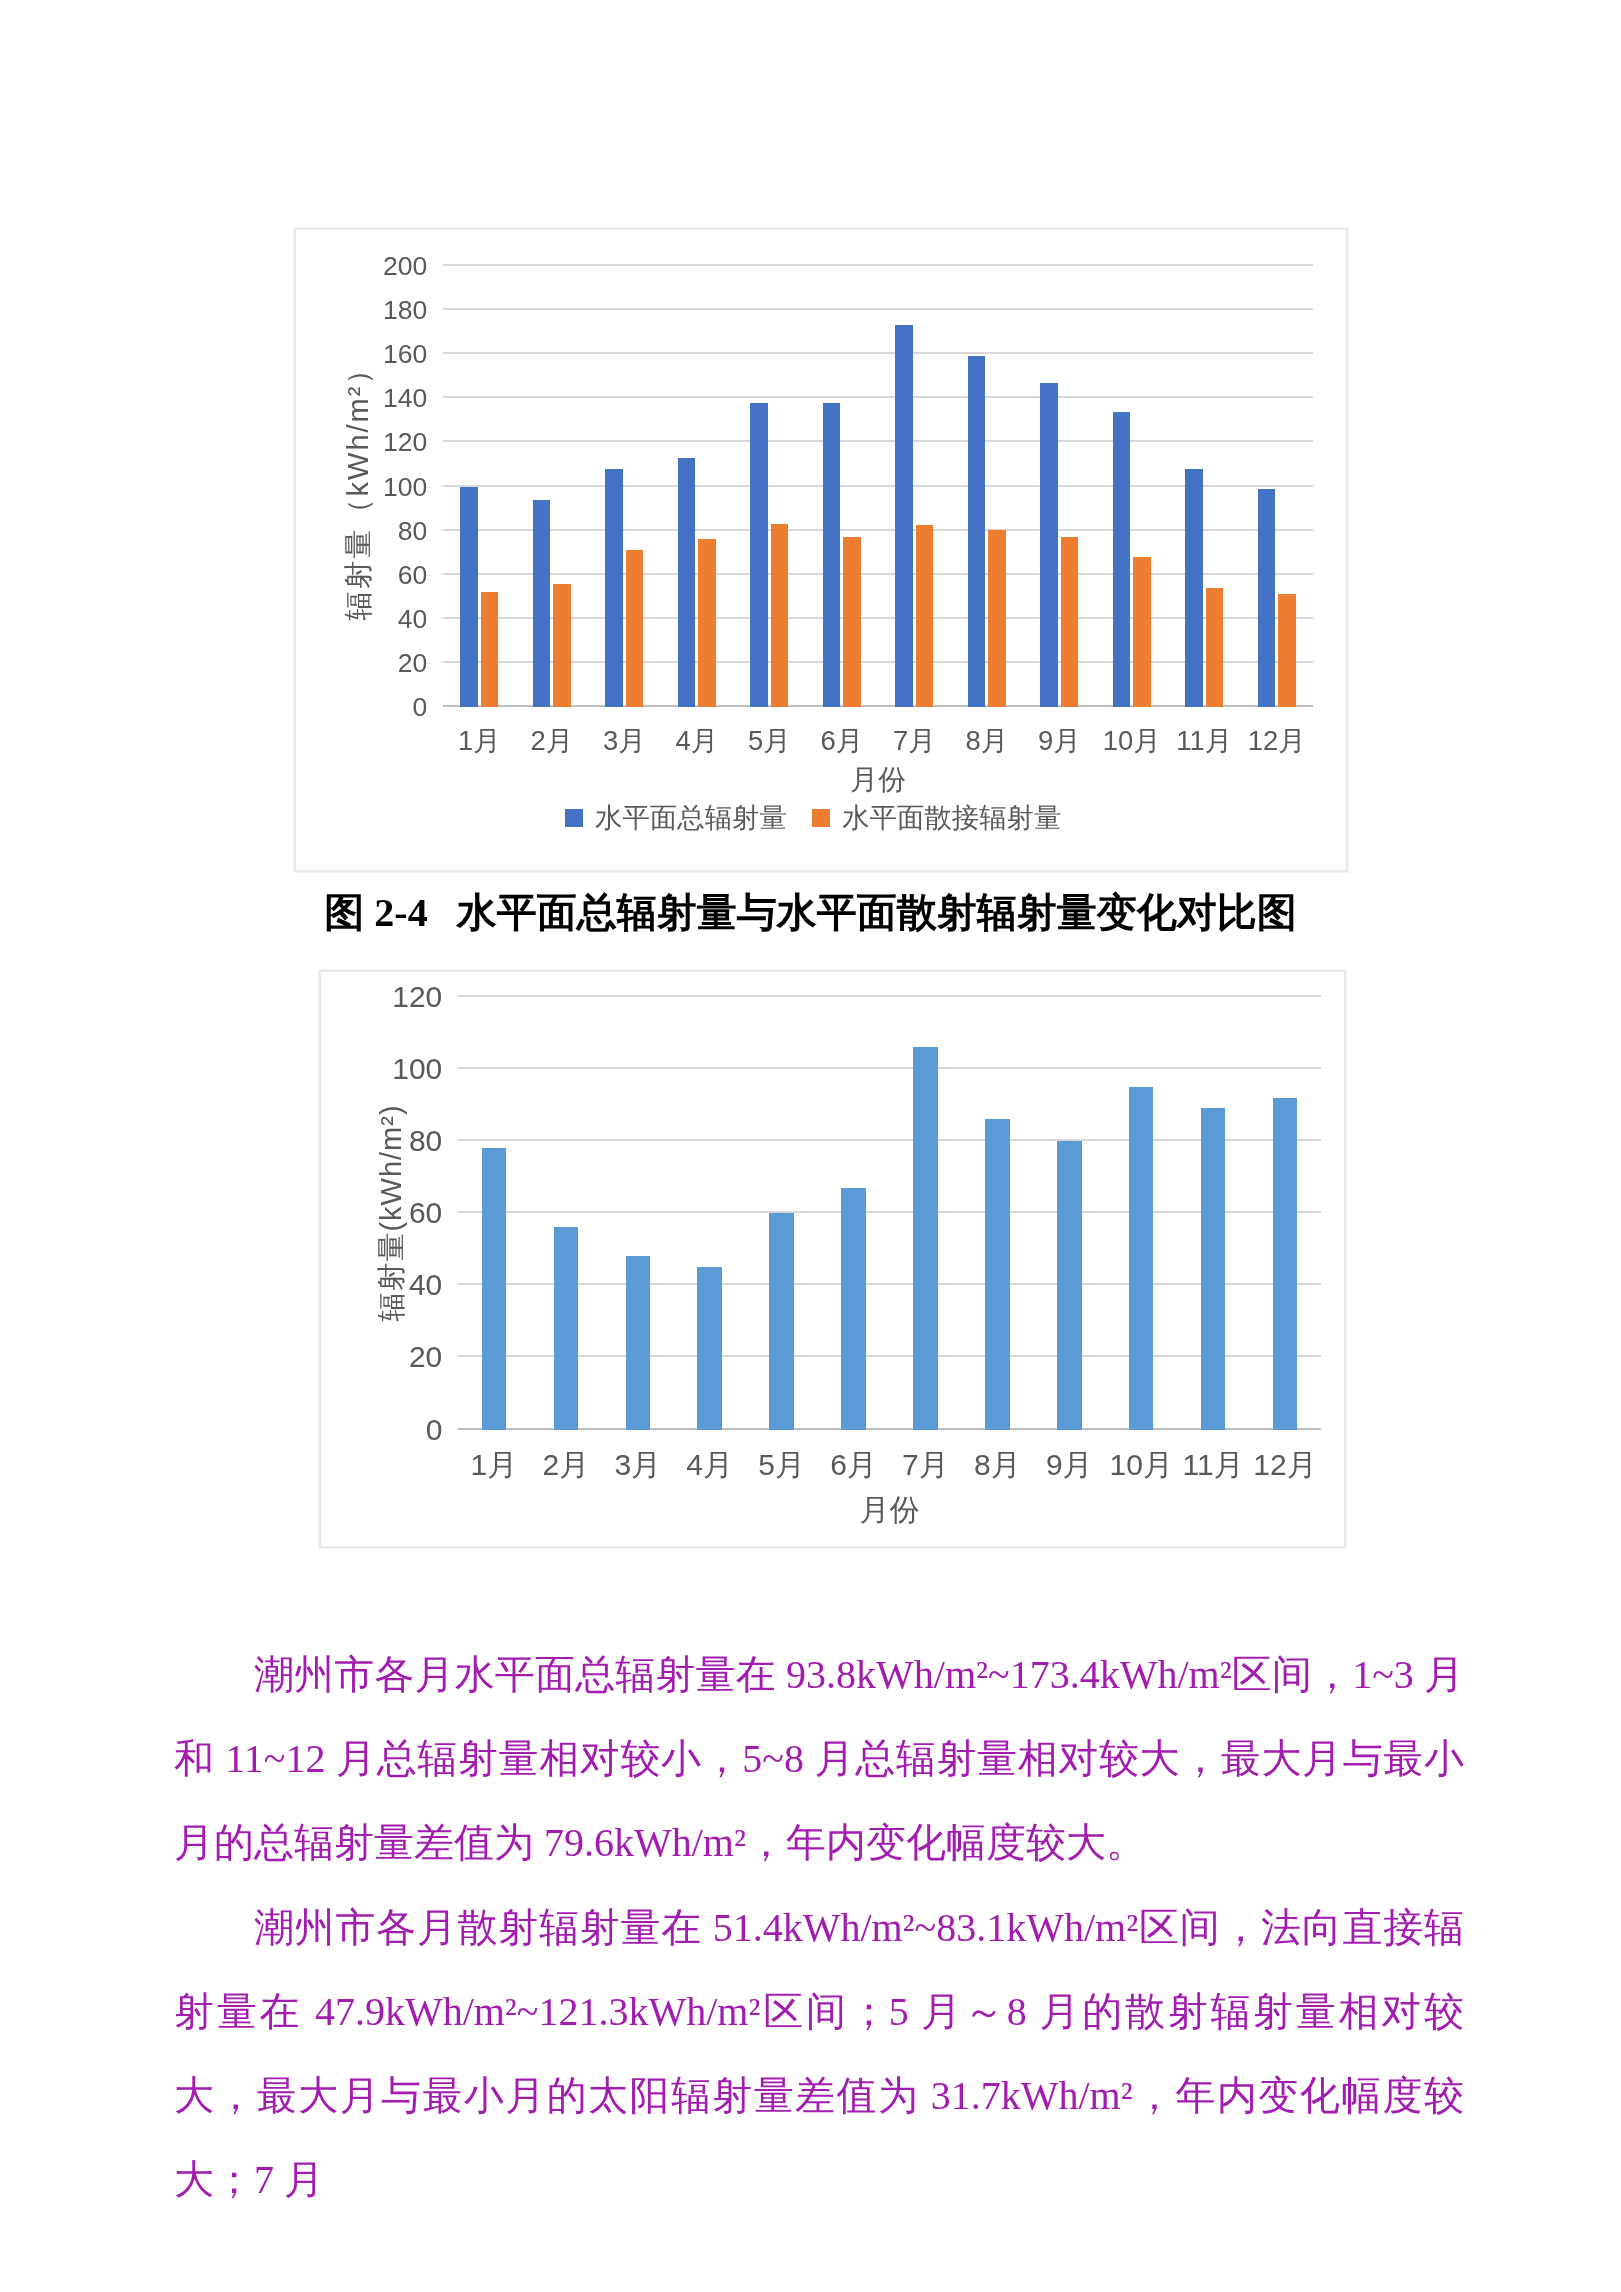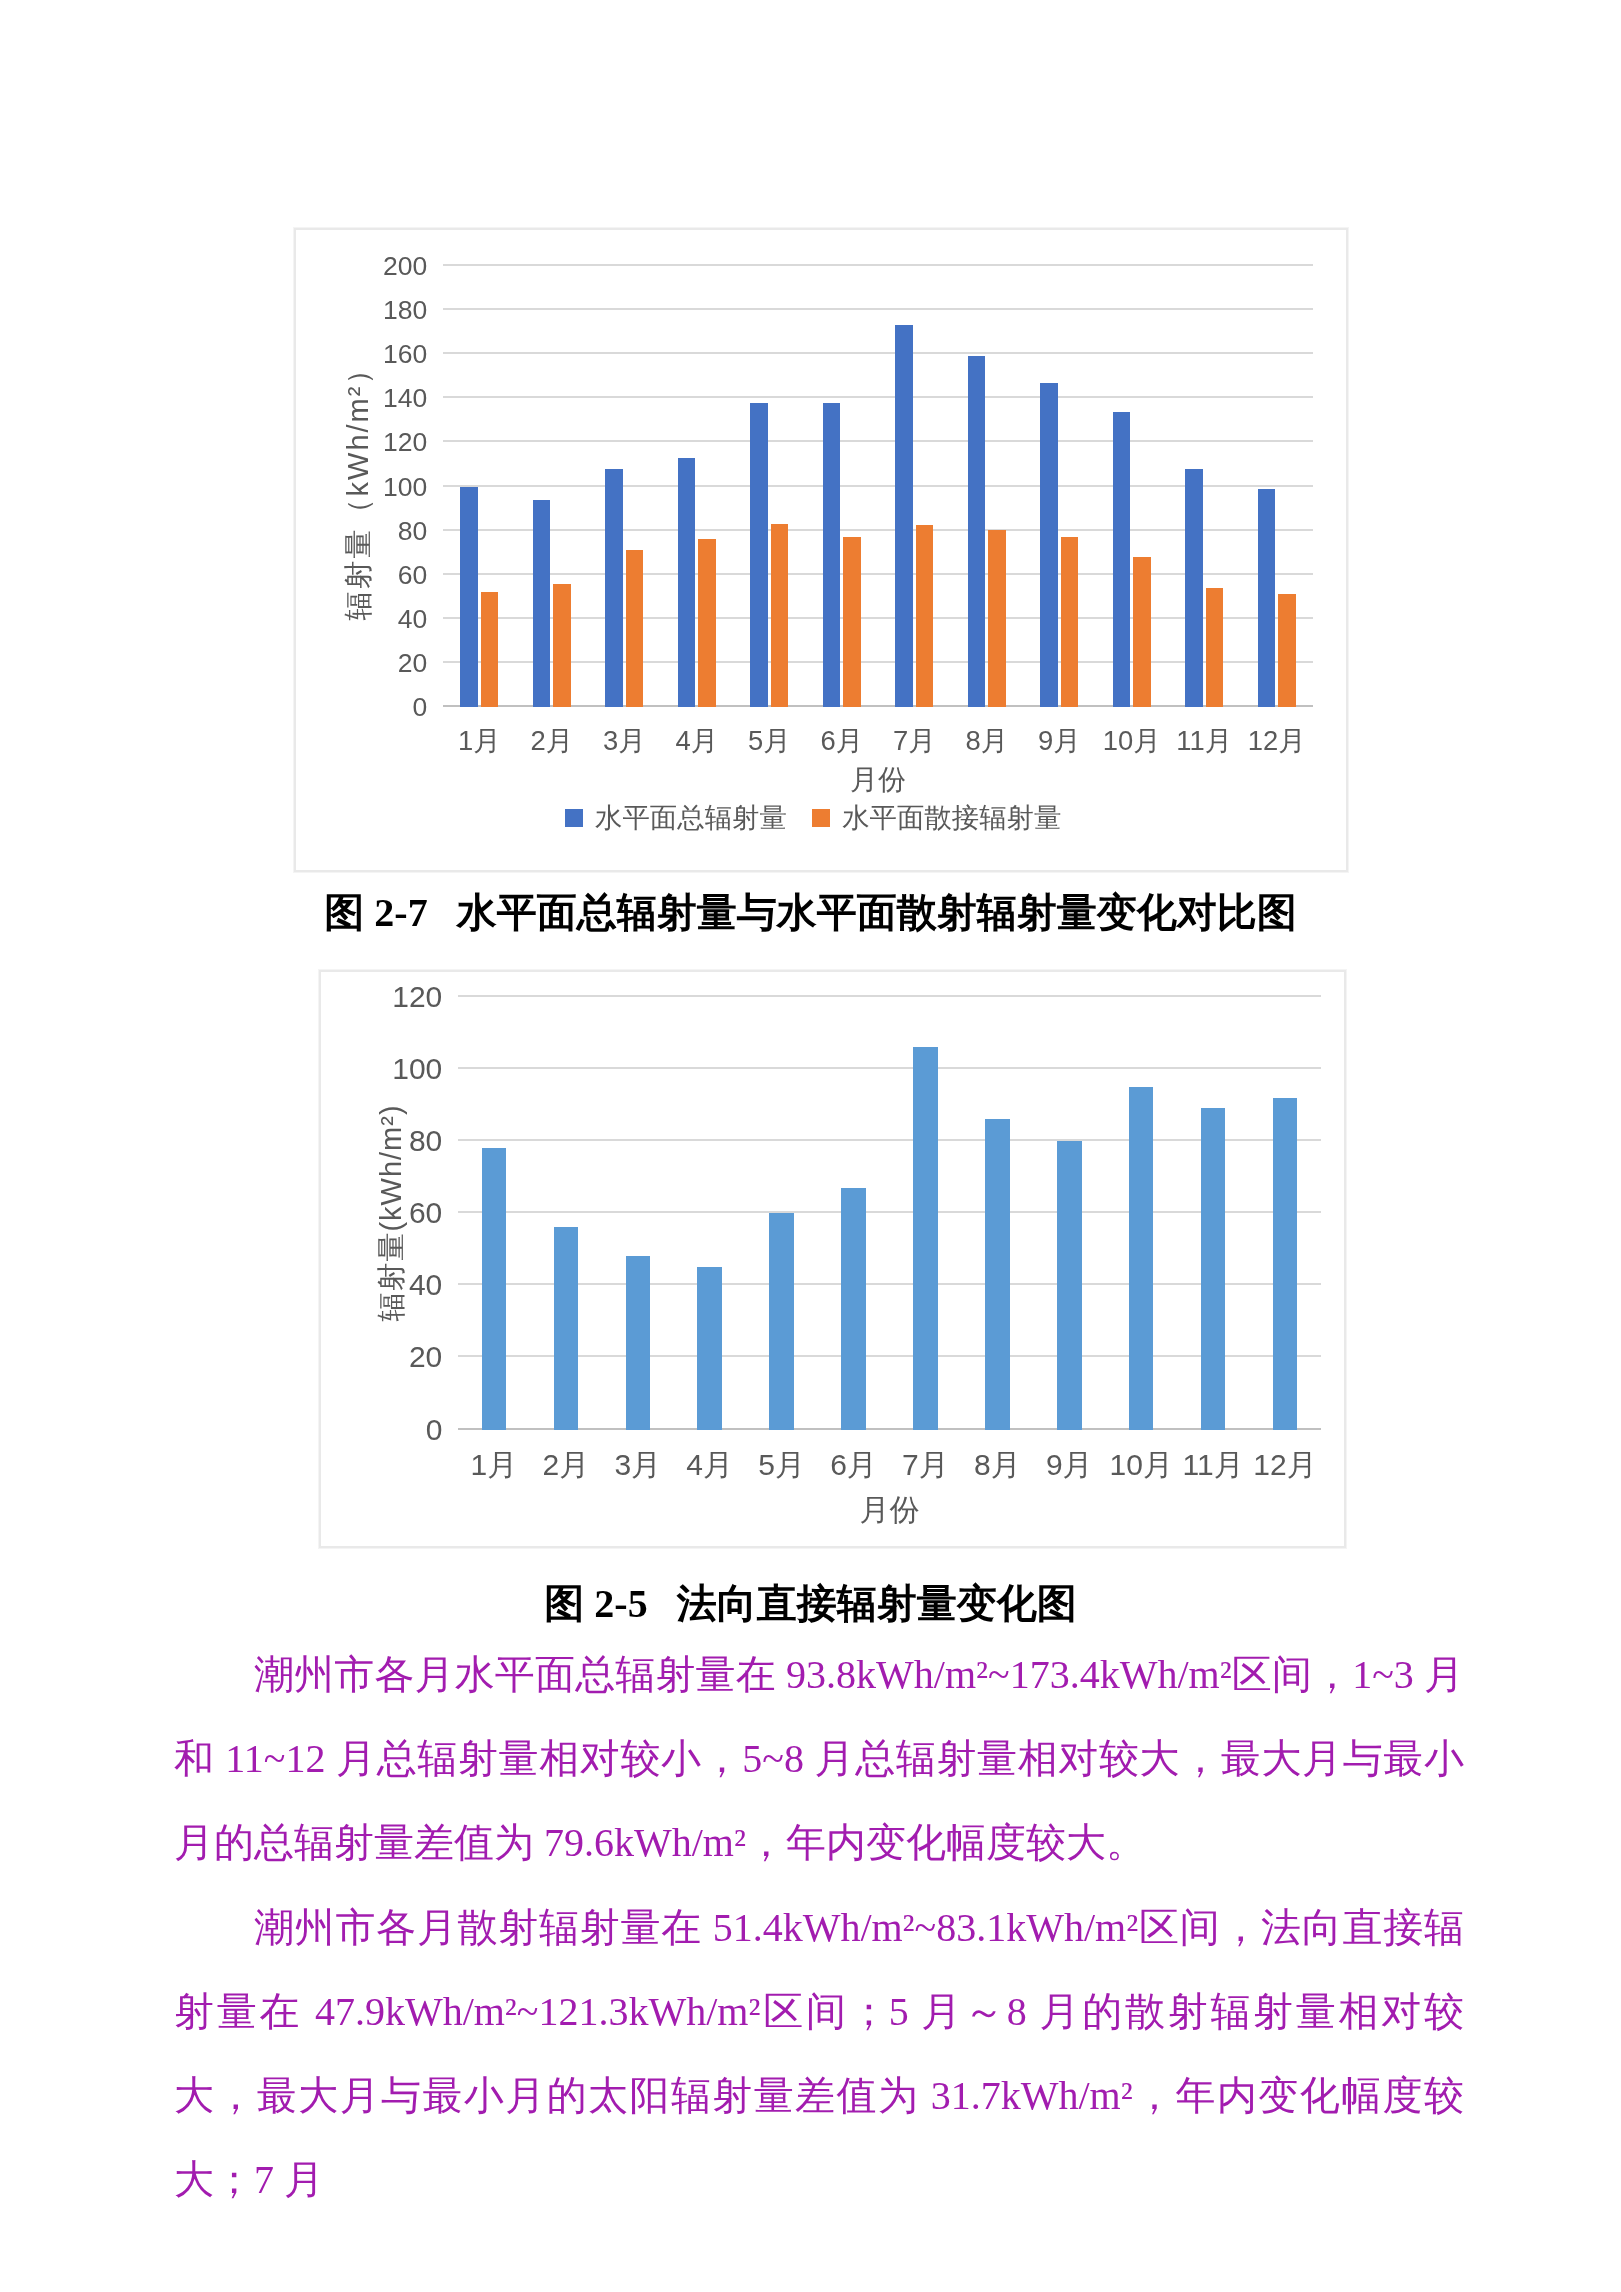--- a/index.html
+++ b/index.html
@@ -175,21 +175,21 @@
           <span>水平面总辐射量</span>
         </div>
         <div class="legend-item">
           <div class="swatch" style="background: rgb(237, 125, 49);"></div>
           <span>水平面散接辐射量</span>
         </div>
       </div>
   </div>
 
   <div class="caption" id="caption1">
-    <span class="cap-label">图 2-7</span><span>水平面总辐射量与水平面散射辐射量变化对比图</span>
+    <span class="cap-label">图 2-4</span><span>水平面总辐射量与水平面散射辐射量变化对比图</span>
   </div>
 
   <div class="chart-box" id="fig2">
     <div class="y-title">
       <span>辐射量(kWh/m²)</span>
     </div>
     <div class="plot">
         <div class="gridline" style="bottom: 100%;"></div>
         <div class="ytick" style="bottom: 100%;">120</div>
         <div class="gridline" style="bottom: 83.3333%;"></div>
@@ -225,22 +225,19 @@
         <div class="bar" style="left: 77.75%; width: 2.83333%; height: 79.1667%; background: rgb(91, 155, 213);"></div>
         <div class="xtick" style="left: 79.1667%;">10月</div>
         <div class="bar" style="left: 86.0833%; width: 2.83333%; height: 74.1667%; background: rgb(91, 155, 213);"></div>
         <div class="xtick" style="left: 87.5%;">11月</div>
         <div class="bar" style="left: 94.4167%; width: 2.83333%; height: 76.6667%; background: rgb(91, 155, 213);"></div>
         <div class="xtick" style="left: 95.8333%;">12月</div>
       </div>
     <div class="x-title">月份</div>
   </div>
 
-  <div class="caption" id="caption2">
-    <span class="cap-label">图 2-5</span><span>法向直接辐射量变化图</span>
-  </div>
 
   <p class="body-text" id="para1">潮州市各月水平面总辐射量在 93.8kWh/m²~173.4kWh/m²区间，1~3 月和 11~12 月总辐射量相对较小，5~8 月总辐射量相对较大，最大月与最小月的总辐射量差值为 79.6kWh/m²，年内变化幅度较大。</p>
   <p class="body-text" id="para2">潮州市各月散射辐射量在 51.4kWh/m²~83.1kWh/m²区间，法向直接辐射量在 47.9kWh/m²~121.3kWh/m²区间；5 月～8 月的散射辐射量相对较大，最大月与最小月的太阳辐射量差值为 31.7kWh/m²，年内变化幅度较大；7 月</p>
 
 
 </div>
 
 
 </body></html>

